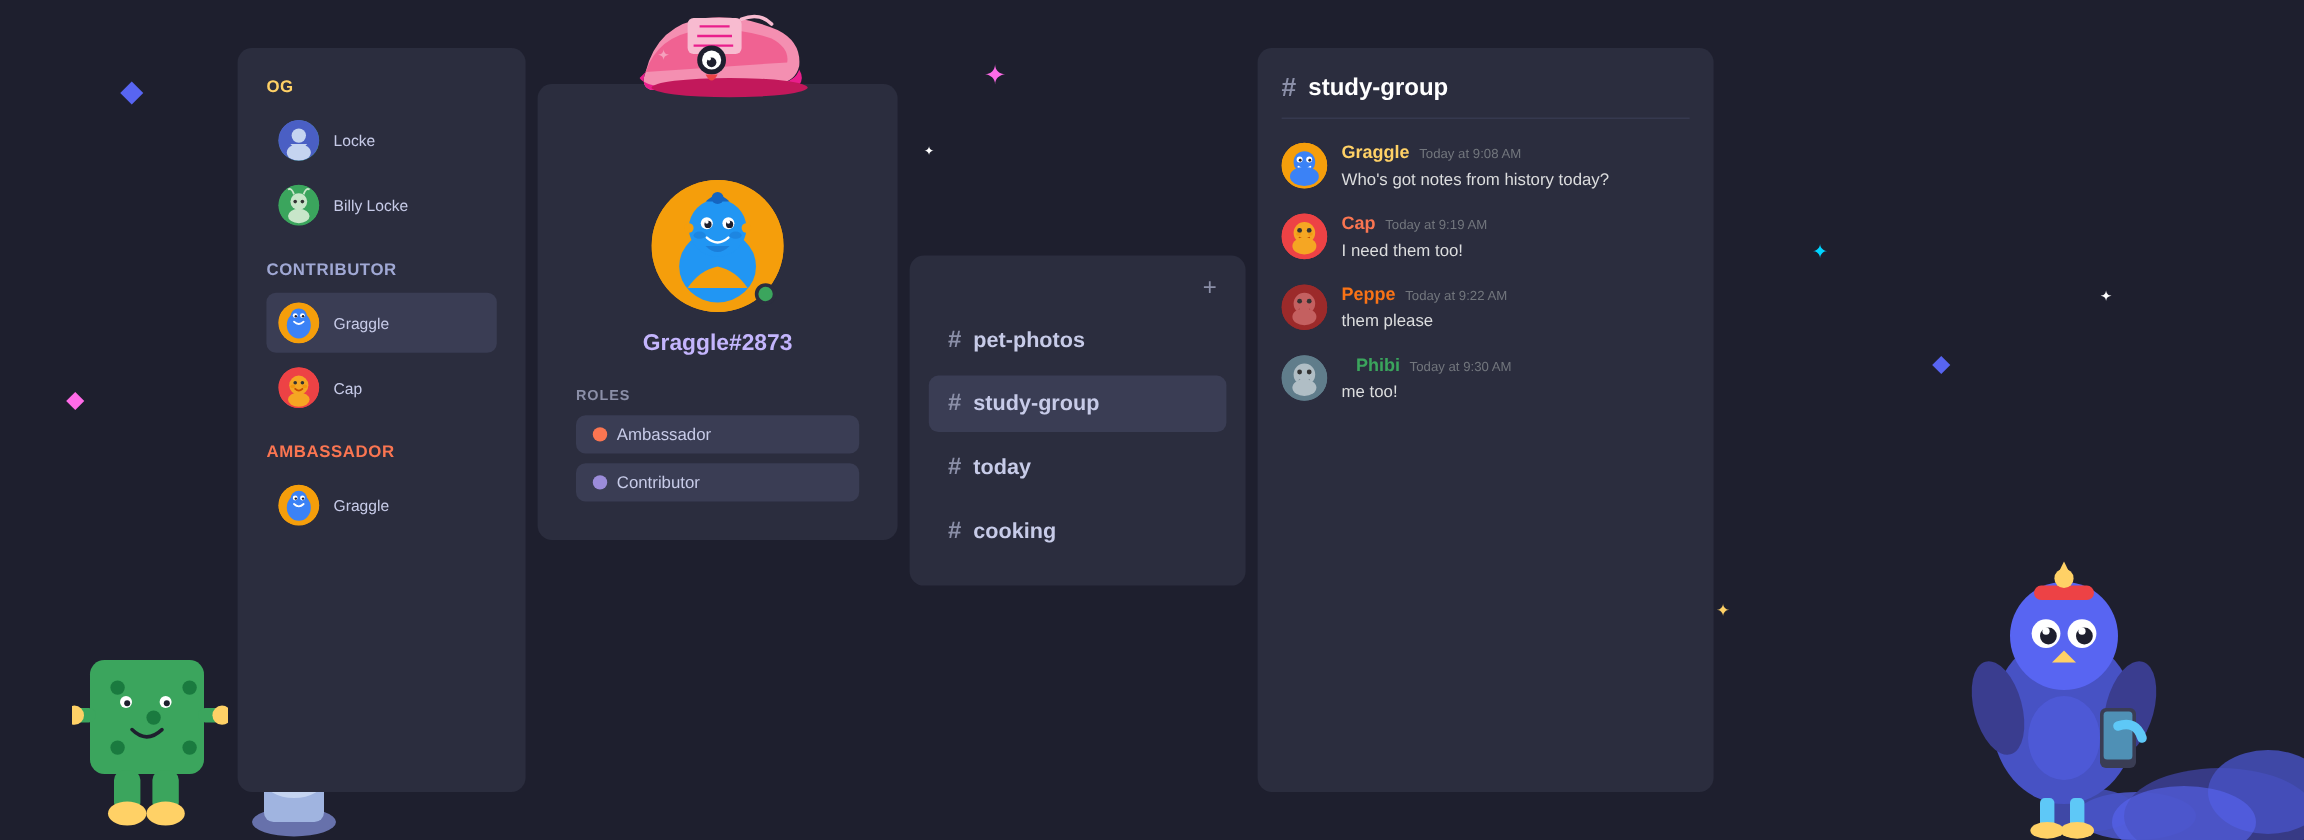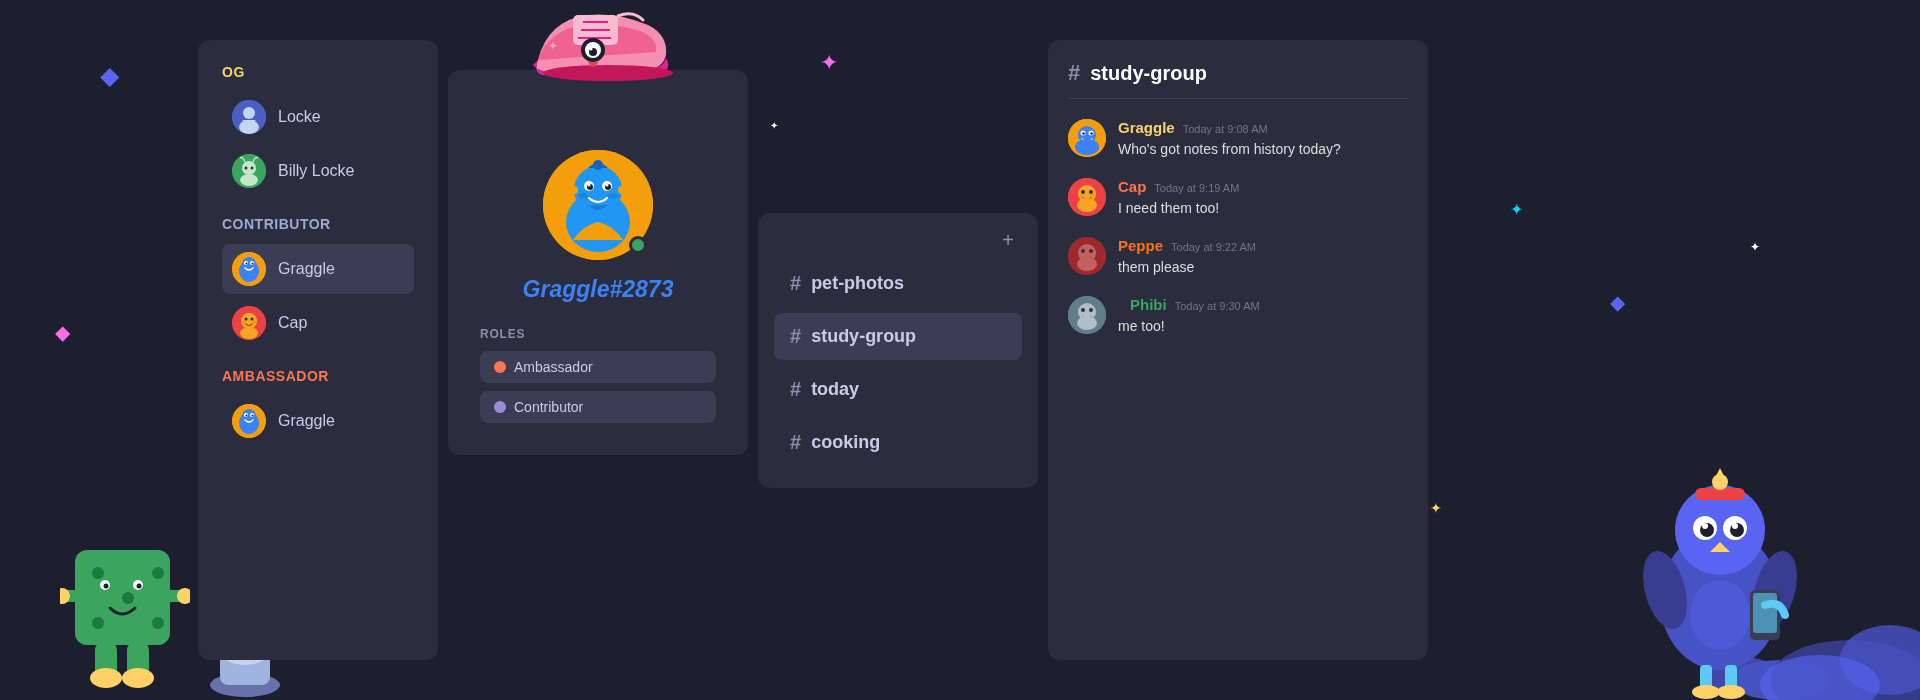--- a/index.html
+++ b/index.html
@@ -69,30 +69,29 @@
       flex-shrink: 0;
       display: flex;
       align-items: center;
       justify-content: center;
       font-size: 18px;
       overflow: hidden;
     }
 
     .member-name {
       color: #c7cbe8;
-      font-size: 16px;
+      font-size: 13px;
       font-weight: 500;
     }
 
     .profile-name {
-      color: #3b82f6;
-      font-size: 23px;
+      color: #c4b5fd;
+      font-size: 19px;
       font-weight: 700;
       margin-bottom: 24px;
-      font-style: italic;
     }
     .roles-label {
       color: #8b8fa8;
       font-size: 12px;
       font-weight: 700;
       text-transform: uppercase;
       letter-spacing: 0.8px;
       margin-bottom: 10px;
     }
 

